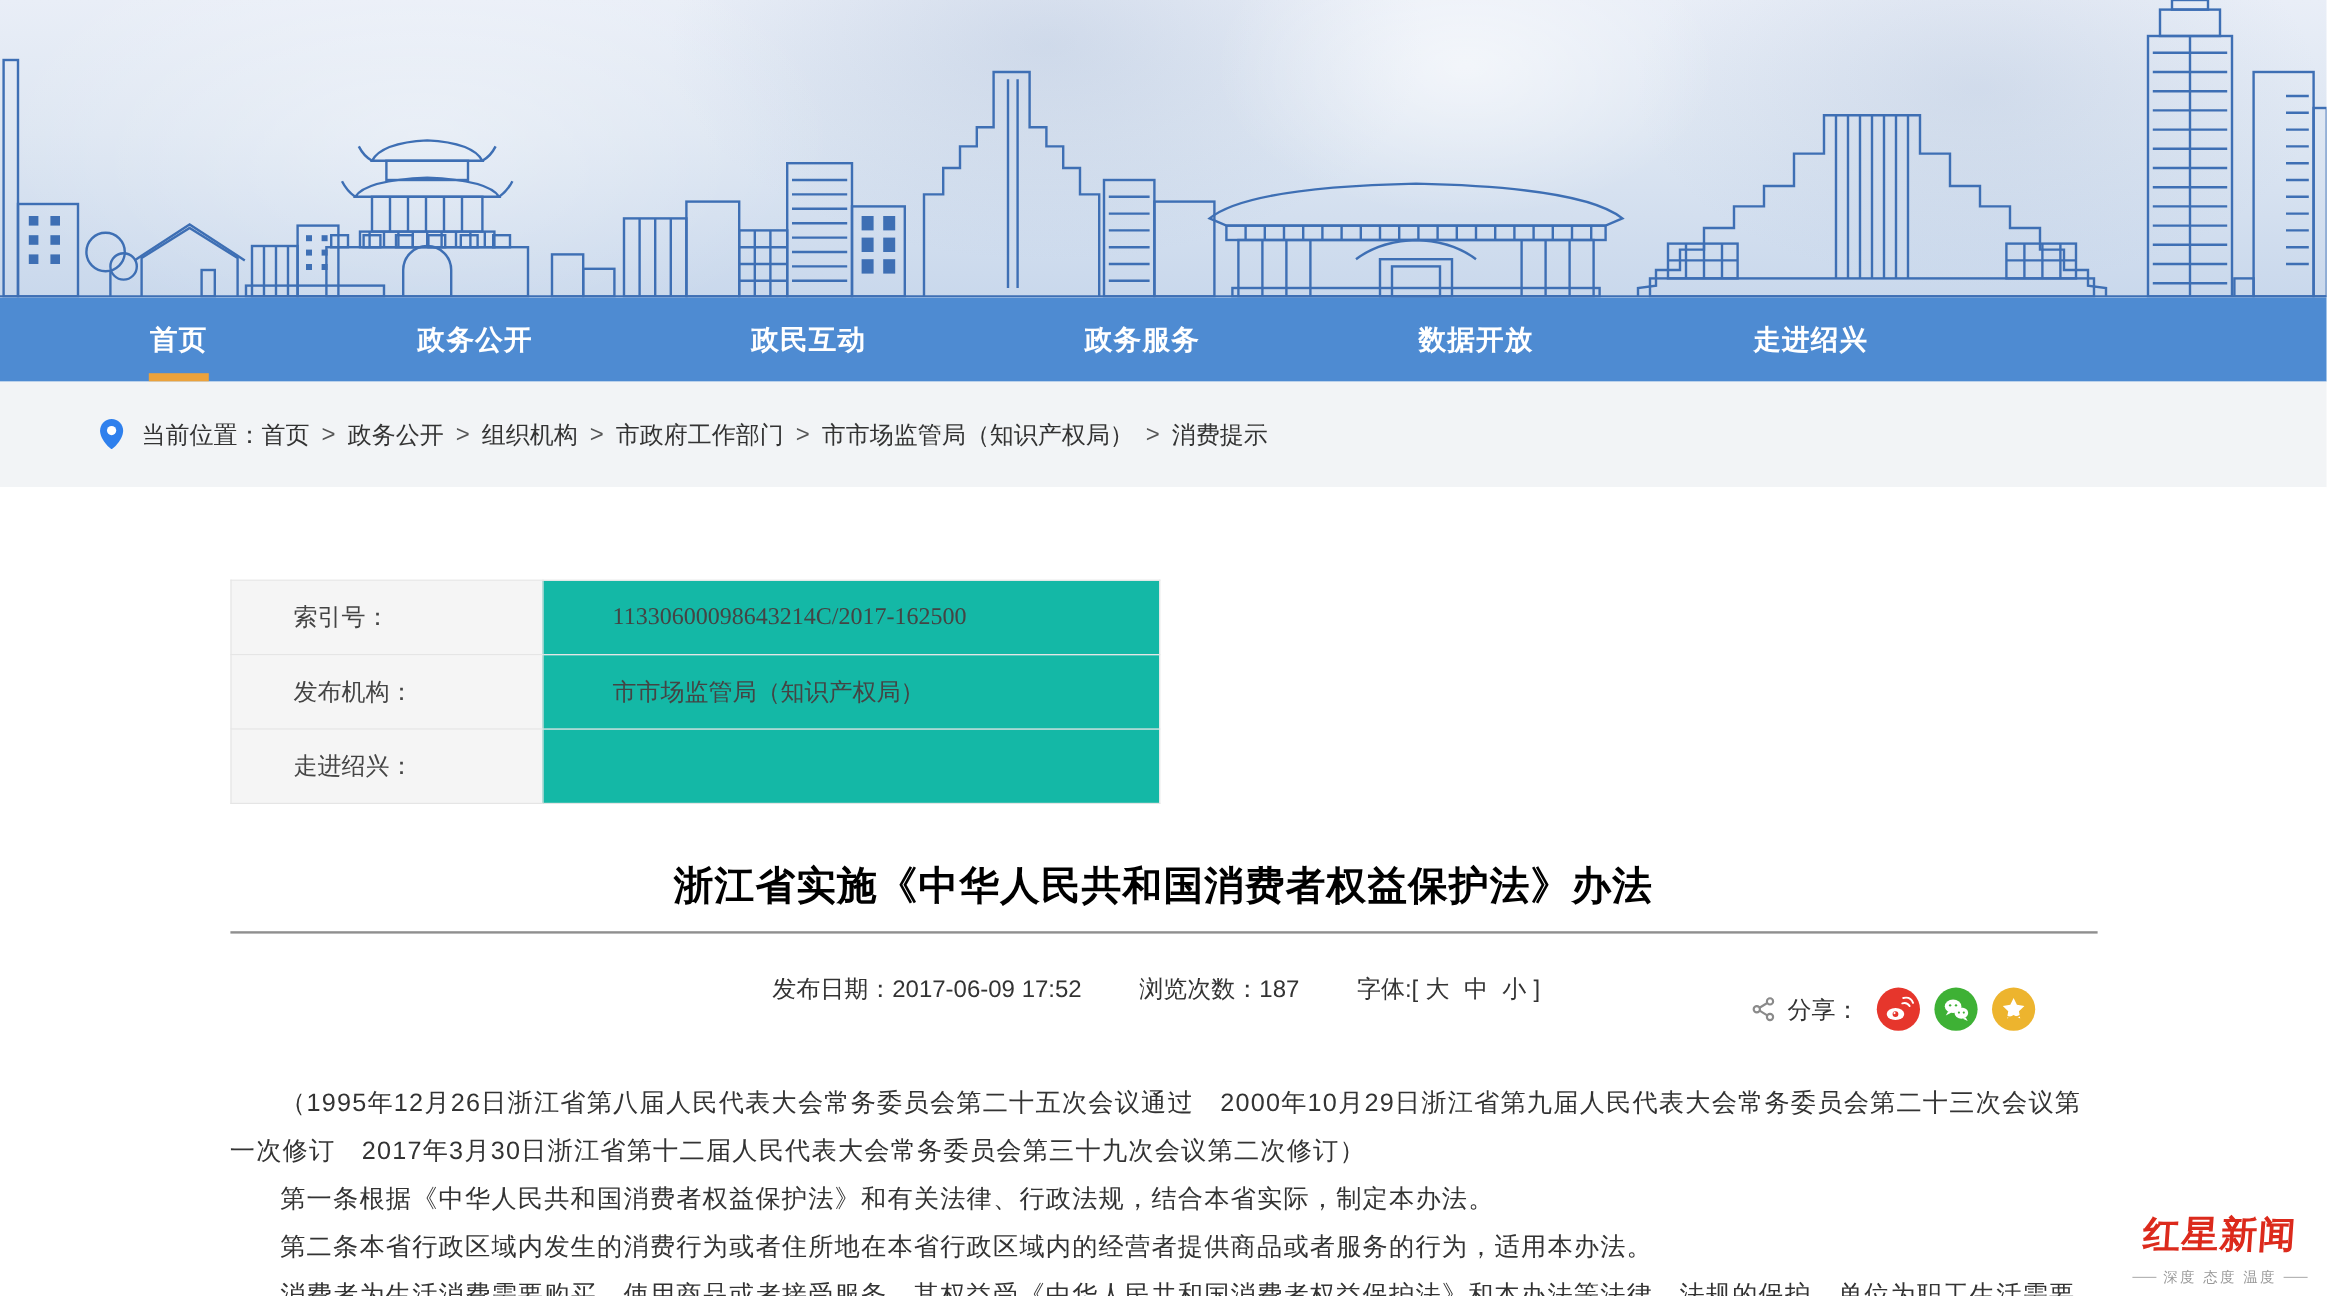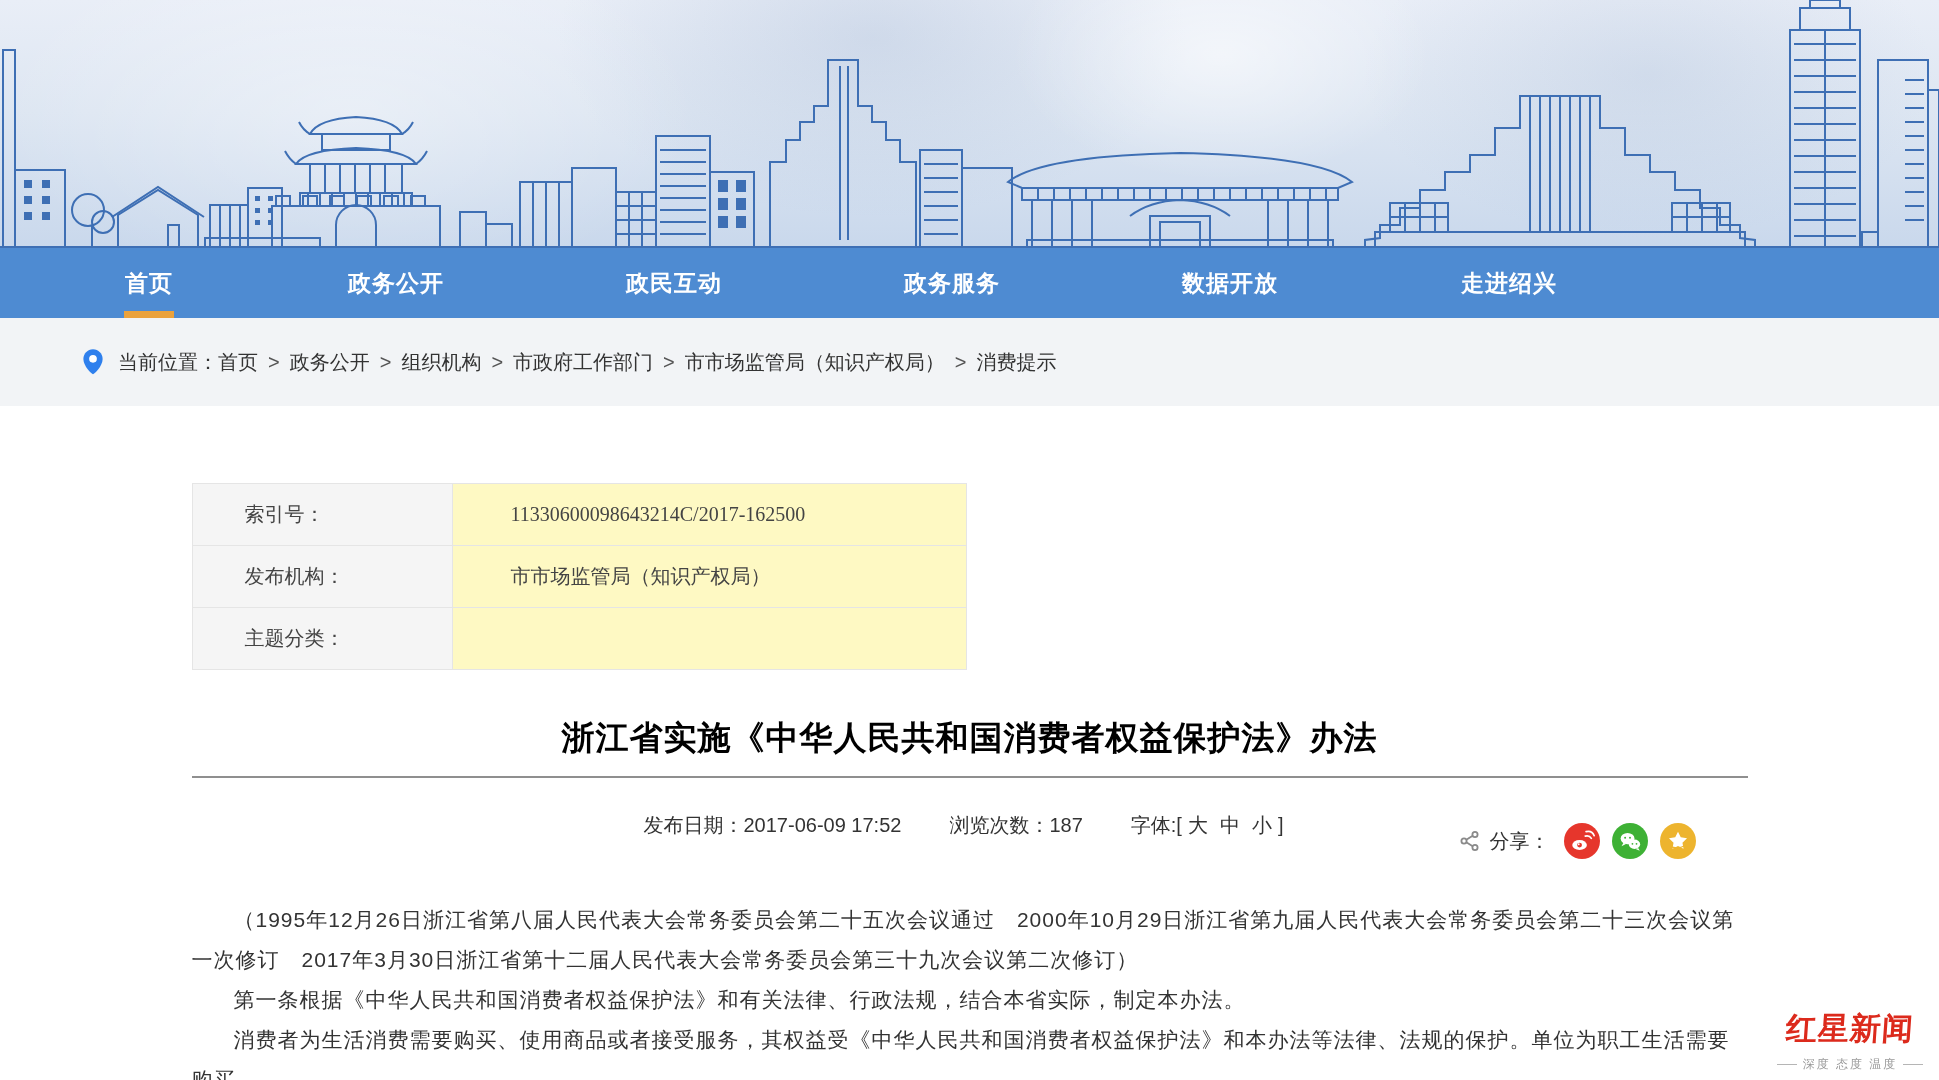--- a/index.html
+++ b/index.html
@@ -41,21 +41,21 @@
   .main { position:absolute; left:0; top:406px; width:1939px; height:674px; background:#fff; }
   .content { width:1556px; margin:0 auto; position:relative; }
 
   .infobox { display:flex; gap:7px; margin-top:77px; }
   table.info { border-collapse:collapse; font-family:"Liberation Serif","DejaVu Serif",serif; font-size:20px; color:#444; }
   table.left-t { width:775px; }
   table.right-t { width:774px; align-self:flex-start; }
   table.info td { border:1px solid #e5e5e5; height:62px; vertical-align:middle; }
   td.lbl { background:#f5f5f5; width:260px; padding-left:52px; }
   table.right-t td.lbl { width:255px; }
-  td.val { background:#fef9c3; padding-left:58px; }
+  td.val { background:#14b8a6; padding-left:58px; }
 
   .article-title {
     margin-top:46px; text-align:center; font-size:33px; font-weight:bold; color:#000;
     letter-spacing:1px; line-height:44px;
   }
   .title-divider { margin-top:16px; height:2px; background:#8f8f8f; }
 
   .meta { position:relative; margin-top:28px; height:38px; font-size:20px; color:#333; }
   .meta-center { position:absolute; left:0; right:12px; top:0; text-align:center; line-height:38px; }
   .meta-center .mgap { display:inline-block; width:48px; }
@@ -237,21 +237,21 @@
           <tbody>
               <tr>
             <td class="lbl">索引号：</td>
             <td class="val">11330600098643214C/2017-162500</td>
           </tr>
           <tr>
             <td class="lbl">发布机构：</td>
             <td class="val">市市场监管局（知识产权局）</td>
           </tr>
           <tr>
-            <td class="lbl">主题分类：</td>
+            <td class="lbl">走进绍兴：</td>
             <td class="val"></td>
           </tr>
         </tbody>
           </table>
       </div>
 
       <h1 class="article-title">浙江省实施《中华人民共和国消费者权益保护法》办法</h1>
       <div class="title-divider"></div>
 
       <div class="meta">
@@ -295,20 +295,21 @@
               <path d="M16 4.5 l3.4 7 7.7 1.1 -5.6 5.4 1.3 7.6 L16 22 l-6.8 3.6 1.3 -7.6 -5.6 -5.4 7.7 -1.1z" fill="#fff"></path>
               <path d="M7 23 q9 3.5 18 -1.5" stroke="#edb42e" stroke-width="1.6" fill="none"></path>
             </svg>
           </span>
         </div>
       </div>
 
       <div class="body-text">
         <p>（1995年12月26日浙江省第八届人民代表大会常务委员会第二十五次会议通过　2000年10月29日浙江省第九届人民代表大会常务委员会第二十三次会议第一次修订　2017年3月30日浙江省第十二届人民代表大会常务委员会第三十九次会议第二次修订）</p>
         <p>第一条根据《中华人民共和国消费者权益保护法》和有关法律、行政法规，结合本省实际，制定本办法。</p>
+        <p>第二条本省行政区域内发生的消费行为或者住所地在本省行政区域内的经营者提供商品或者服务的行为，适用本办法。</p>
         <p>消费者为生活消费需要购买、使用商品或者接受服务，其权益受《中华人民共和国消费者权益保护法》和本办法等法律、法规的保护。单位为职工生活需要购买</p>
       </div>
 
     </div>
   </div>
 
   <div class="watermark">
     <div class="wm-name">红星新闻</div>
     <div class="wm-slogan">深度 态度 温度</div>
   </div>

